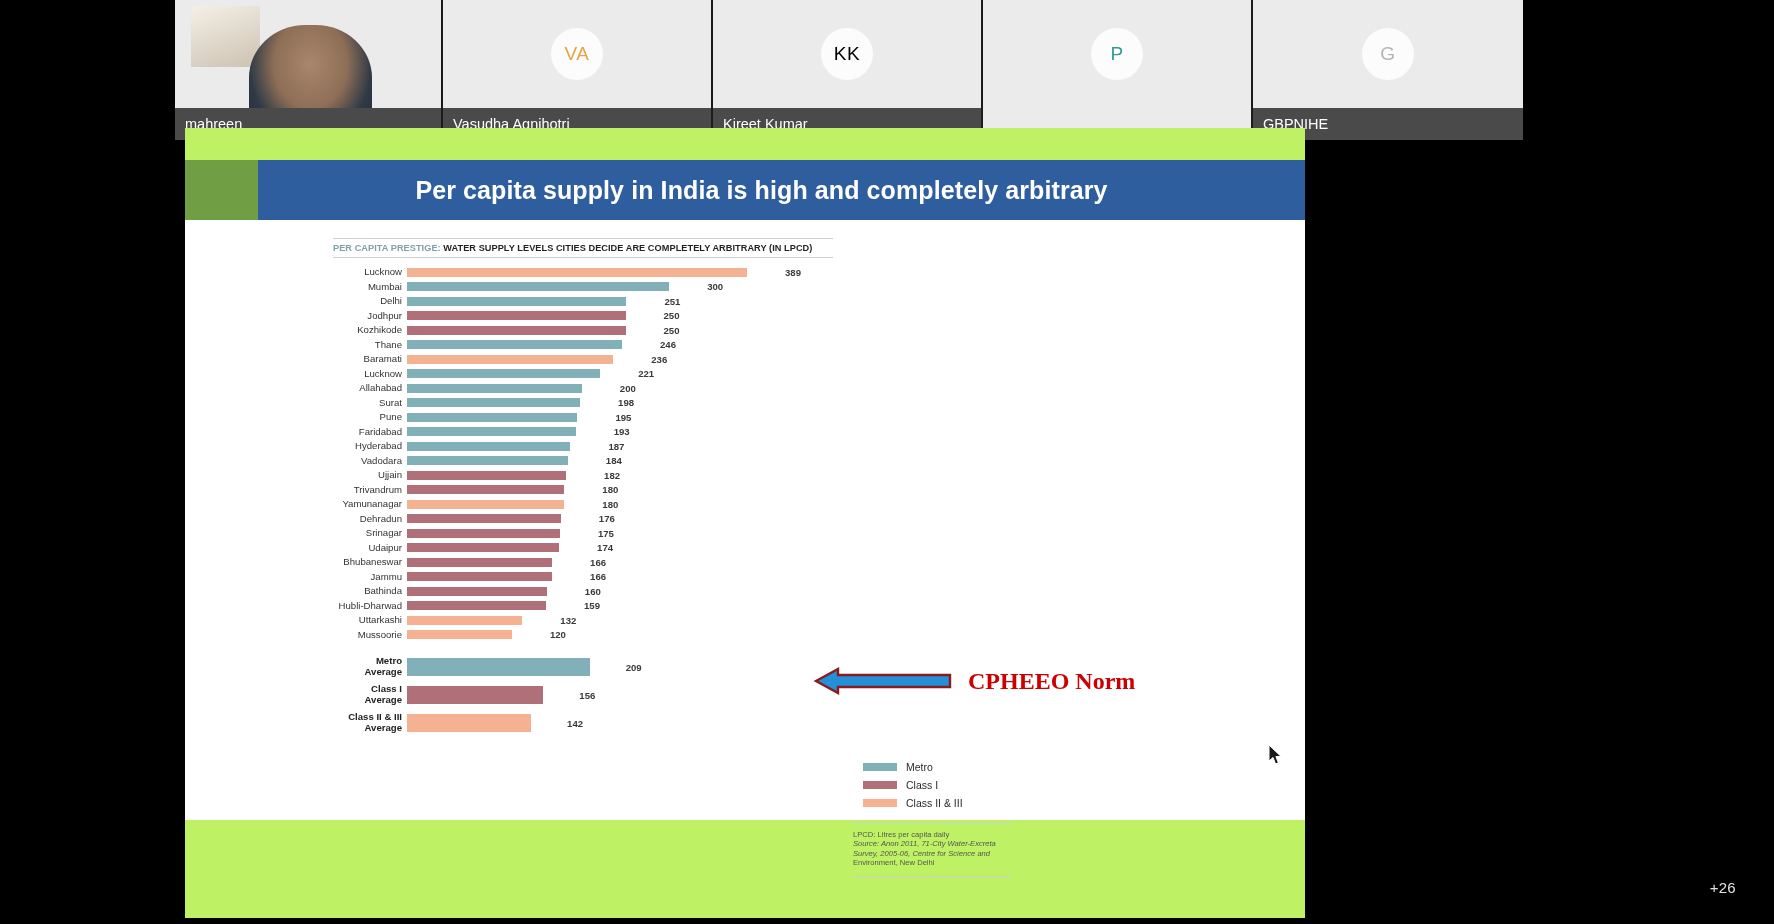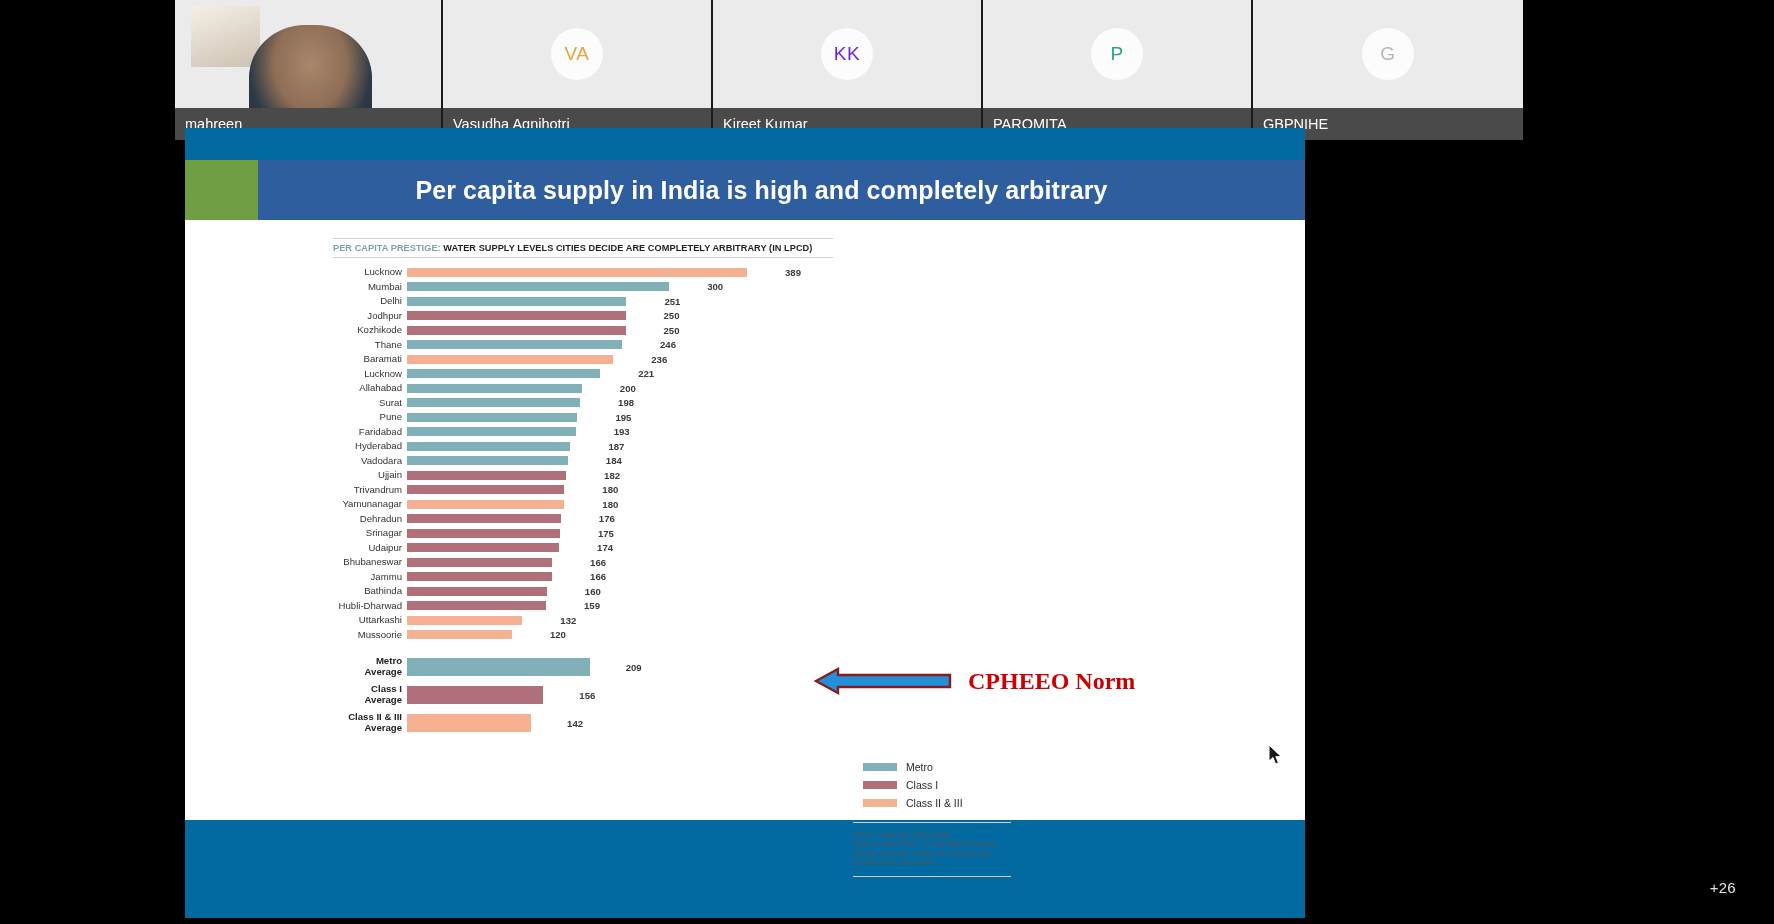--- a/index.html
+++ b/index.html
@@ -44,35 +44,35 @@
     position: absolute; left: 0; right: 0; top: 0; bottom: 32px;
     display: flex; align-items: center; justify-content: center;
   }
   .avatar {
     width: 52px; height: 52px; border-radius: 50%;
     background: #fcfcfc;
     display: flex; align-items: center; justify-content: center;
     font-size: 19px; letter-spacing: 0.5px;
   }
   .avatar.va { color: #e8a33d; }
-  .avatar.kk { color: #6d28d9; }
+  .avatar.kk { color: #000000; }
   .avatar.p  { color: #2f9e8f; }
   .avatar.g  { color: #b5b5b5; }
   .namebar {
     position: absolute; left: 0; right: 0; bottom: 0; height: 32px;
     background: #4a4a4a; color: #fff;
     display: flex; align-items: center;
     padding-left: 10px; font-size: 14.5px;
   }
   .tile.video .namebar { background: #4a4a4a; }
 
   
   .share-outer {
     position: absolute; left: 185px; top: 128px;
-    width: 1120px; height: 790px; background: #0369a1;
+    width: 1120px; height: 790px; background: #bef264;
   }
   .slide {
     position: absolute; left: 0px; top: 32px;
     width: 1120px; height: 660px; background: #fff;
   }
   .slide-header { position: relative; width: 100%; height: 60px; display: flex; }
   .hdr-green { width: 73px; height: 60px; background: #6f9e44; }
   .hdr-blue {
     flex: 1; background: #2f5e9e; display: flex; align-items: center;
   }
@@ -182,21 +182,20 @@
       <div class="avatar-wrap">
         <div class="avatar kk">KK</div>
       </div>
       <div class="namebar">Kireet Kumar</div>
     </div>
 
     <div class="tile">
       <div class="avatar-wrap">
         <div class="avatar p">P</div>
       </div>
-      <div class="namebar">PAROMITA</div>
     </div>
 
     <div class="tile">
       <div class="avatar-wrap">
         <div class="avatar g">G</div>
       </div>
       <div class="namebar">GBPNIHE</div>
     </div>
   </div>
 

